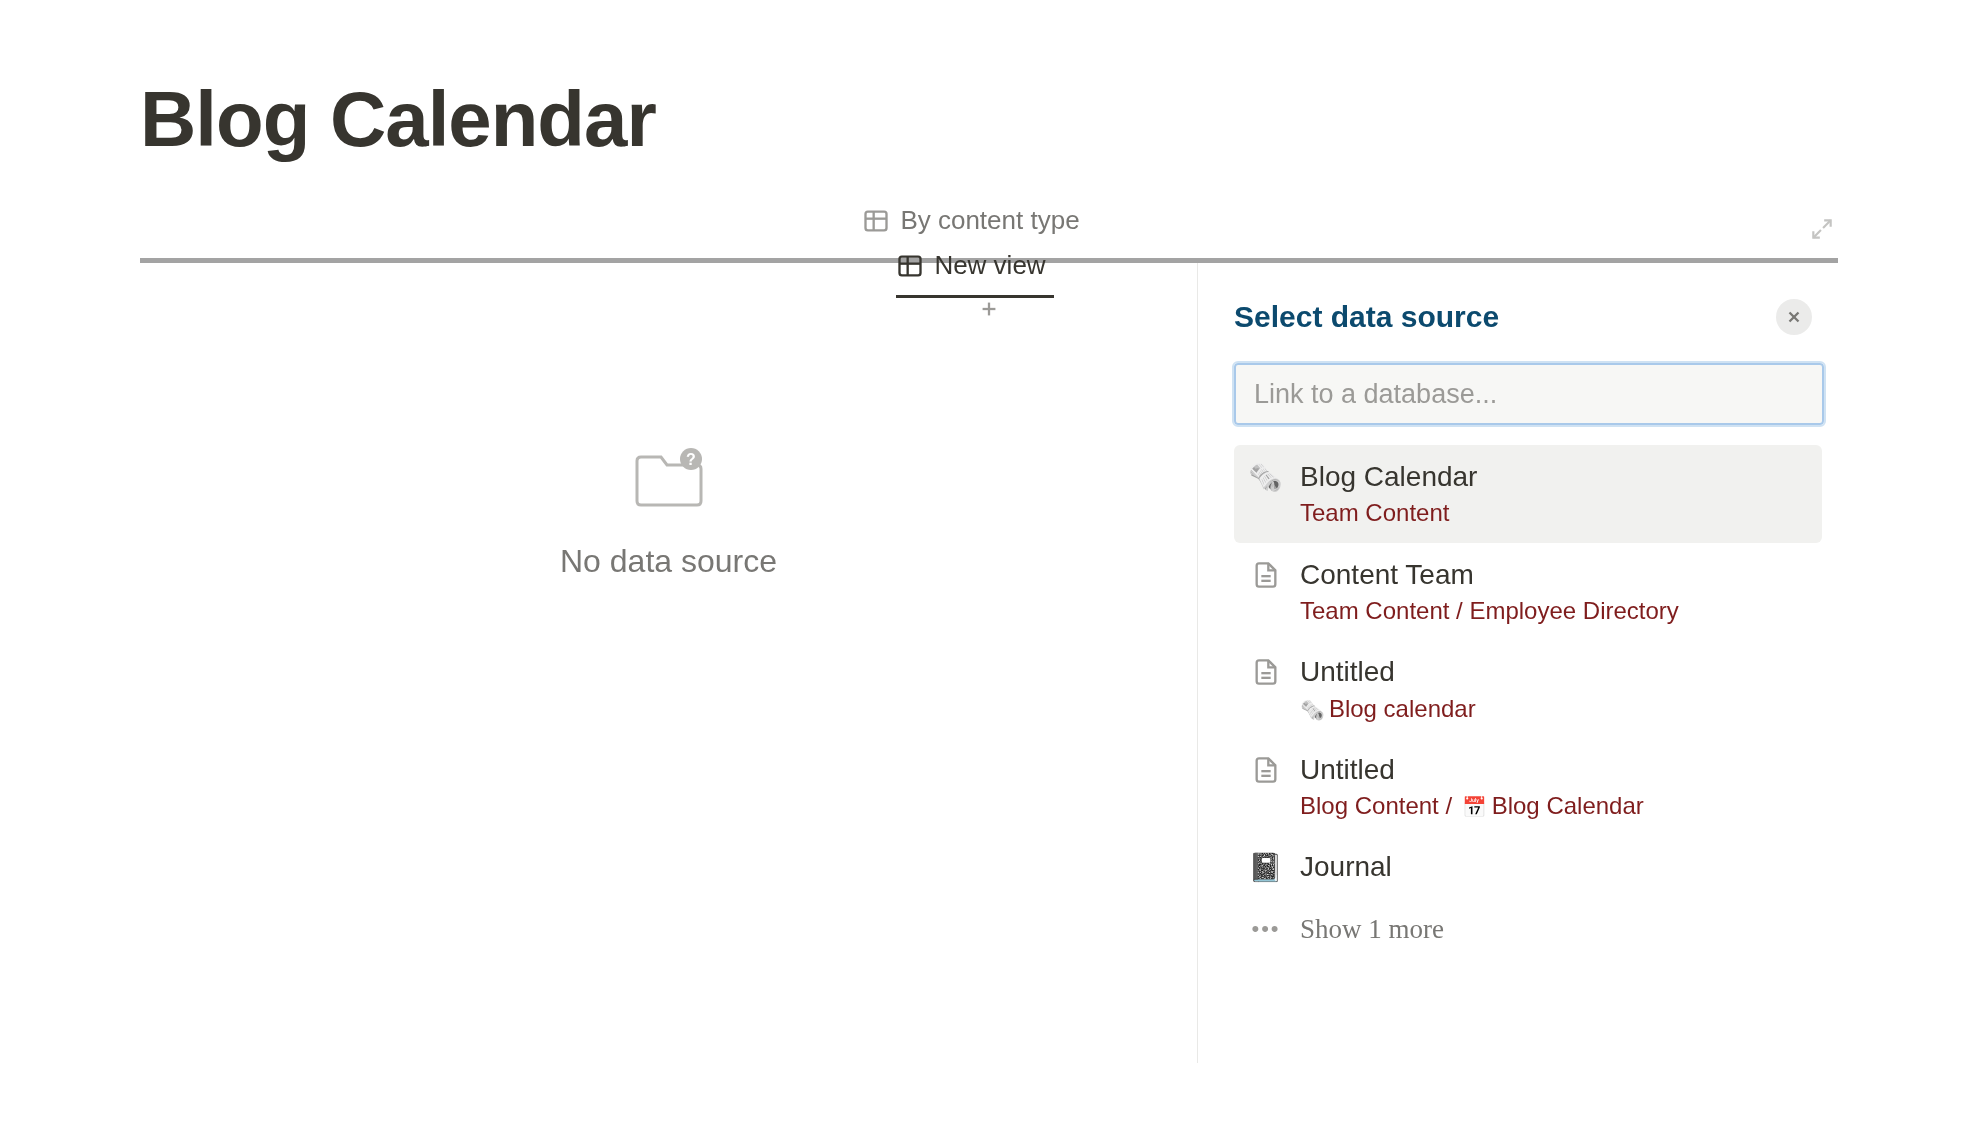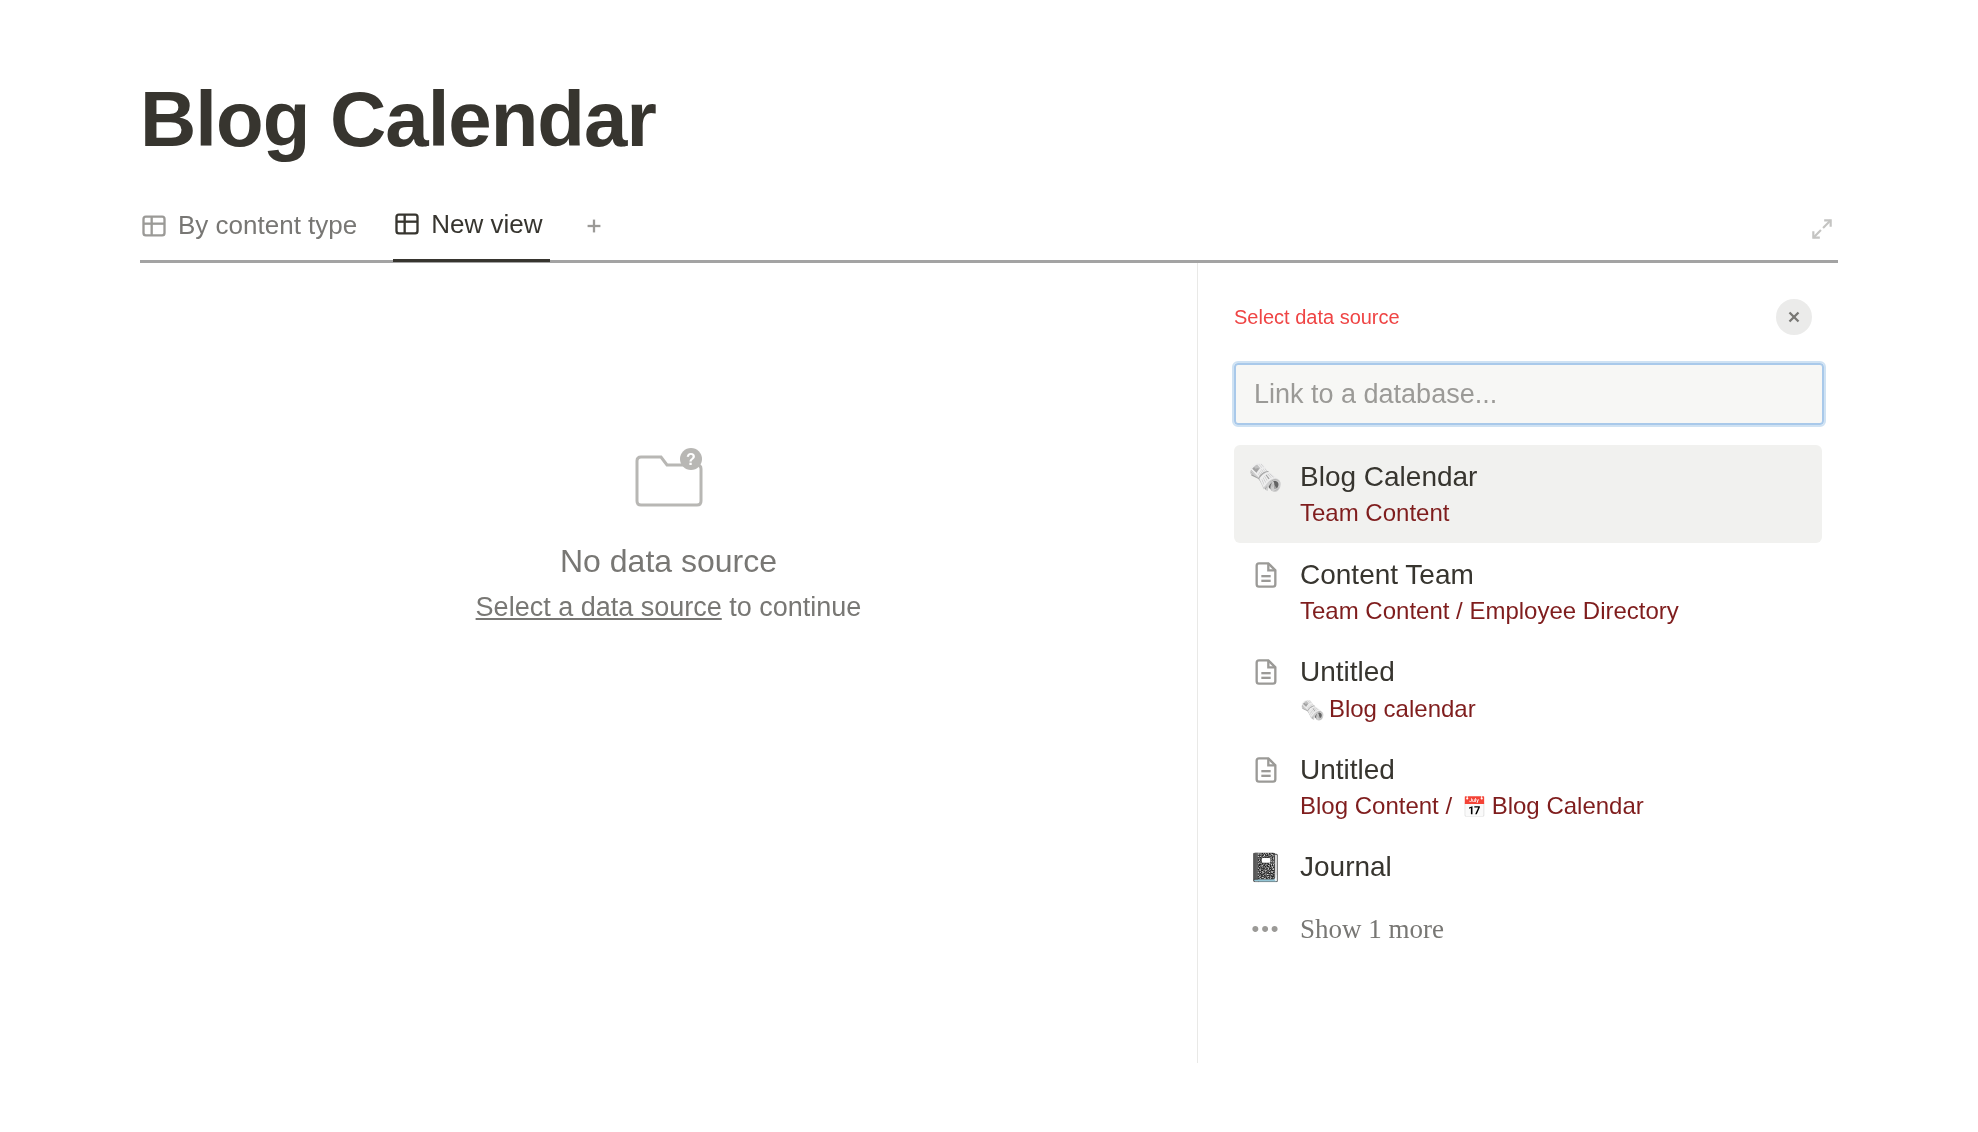--- a/index.html
+++ b/index.html
@@ -22,23 +22,24 @@
     .page-title {
       font-size: 78px;
       font-weight: 700;
       color: #37352f;
       margin-bottom: 40px;
       letter-spacing: -1px;
     }
     .tabs-row {
       display: flex;
       align-items: center;
-      border-bottom: 3px solid #a3a3a3;
+      border-bottom: 5px solid #a3a3a3;
       position: relative;
       height: 58px;
+      flex-direction: column;
     }
     .tab {
       display: flex;
       align-items: center;
       gap: 10px;
       padding: 0 8px 14px 0;
       margin-right: 28px;
       font-size: 26px;
       color: #787774;
       cursor: pointer;
@@ -126,23 +127,23 @@
       padding: 36px 16px 0 36px;
     }
     .panel-header {
       display: flex;
       align-items: center;
       justify-content: space-between;
       margin-bottom: 28px;
       padding-right: 10px;
     }
     .panel-title {
-      font-size: 20px;
-      font-weight: 400;
-      color: #ef4444;
+      font-size: 30px;
+      font-weight: 700;
+      color: #0c4a6e;
     }
     .close-btn {
       width: 36px;
       height: 36px;
       border-radius: 50%;
       background: #ebebea;
       display: flex;
       align-items: center;
       justify-content: center;
       cursor: pointer;
@@ -291,23 +292,20 @@
   <div class="content-area">
     <div class="main-content">
       <div class="empty-folder-icon">
         <svg viewBox="0 0 80 70" fill="none">
           <path d="M 8 20 L 8 58 Q 8 62 12 62 L 68 62 Q 72 62 72 58 L 72 26 Q 72 22 68 22 L 38 22 L 32 14 L 12 14 Q 8 14 8 18 Z" stroke="#b8b7b4" stroke-width="3" fill="none"></path>
           <circle cx="62" cy="16" r="11" fill="#b8b7b4"></circle>
           <text x="62" y="22" font-size="16" fill="white" text-anchor="middle" font-weight="bold">?</text>
         </svg>
       </div>
       <div class="no-source-title">No data source</div>
-      <div class="no-source-subtitle">
-        <span class="select-source-link">Select a data source</span><span> to continue</span>
-      </div>
     </div>
 
     <div class="side-panel">
       <div class="panel-header">
         <div class="panel-title">Select data source</div>
         <div class="close-btn">
           <svg viewBox="0 0 24 24" width="18" height="18" fill="none" stroke="#787774" stroke-width="3">
             <line x1="6" y1="6" x2="18" y2="18"></line>
             <line x1="18" y1="6" x2="6" y2="18"></line>
           </svg>

